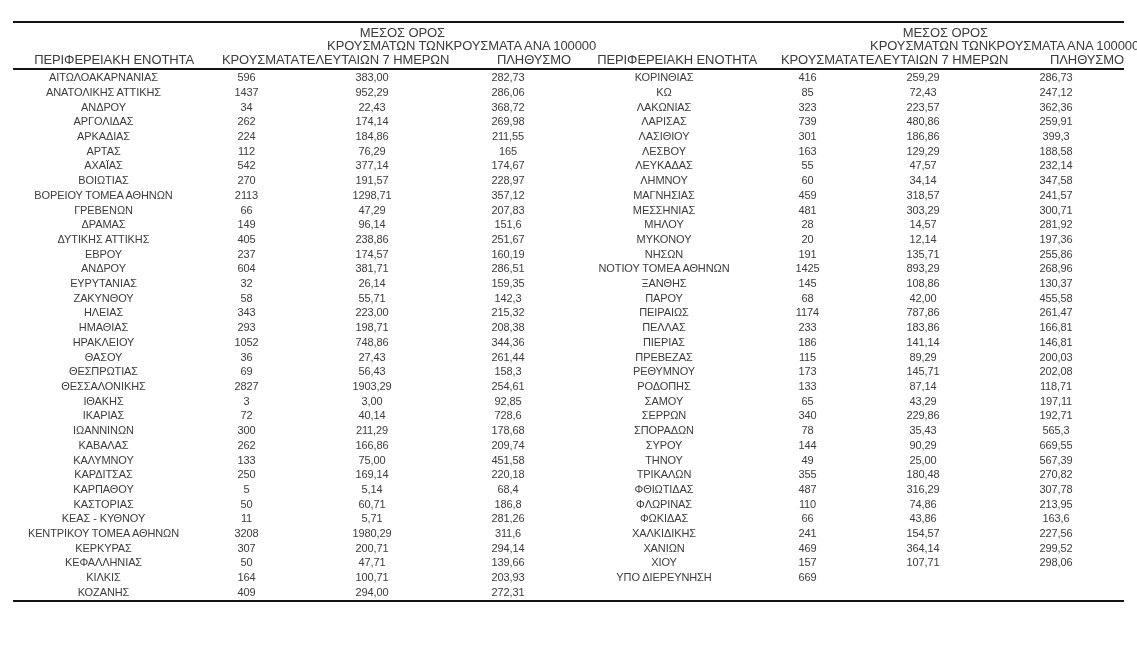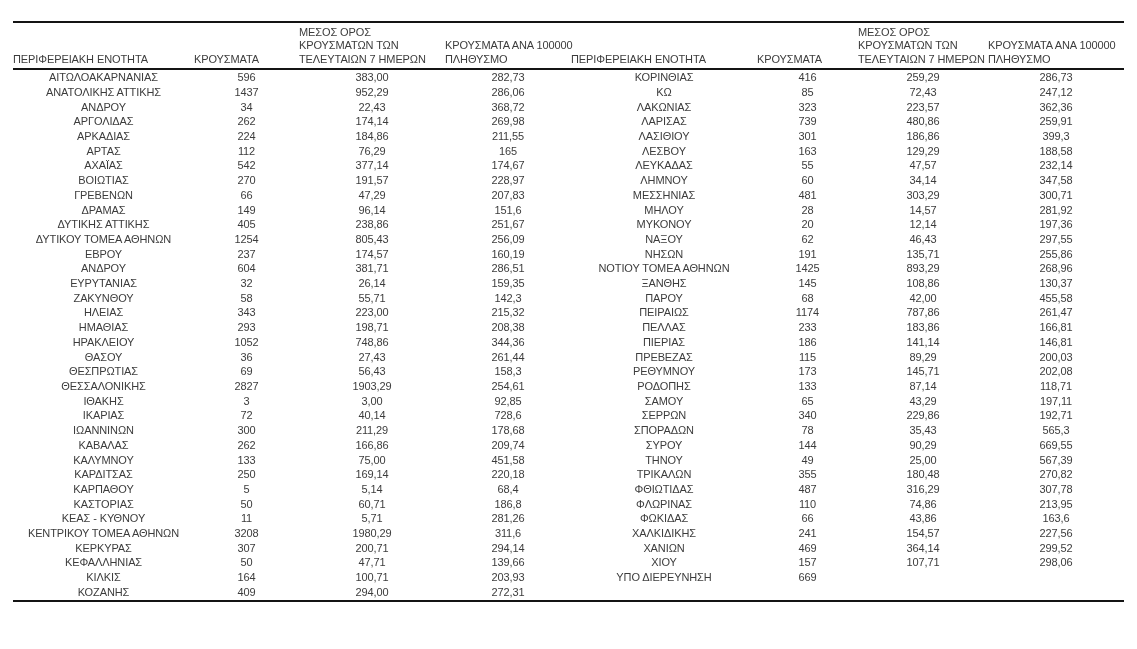--- a/index.html
+++ b/index.html
@@ -26,25 +26,25 @@
     border-collapse: collapse;
     table-layout: fixed;
     border-top: 2px solid #141414;
     border-bottom: 2px solid #141414;
     color: #3c3c3c;
   }
   table.covid-table thead th {
     border-bottom: 2px solid #141414;
     vertical-align: bottom;
     font-weight: normal;
-    font-size: 11px;
+    font-size: 13px;
     letter-spacing: -0.1px;
     line-height: 13.4px;
     padding: 3px 0 2px 0;
-    text-align: left;
+    text-align: right;
     white-space: nowrap;
     overflow: visible;
     margin-top: 28px;
   }
   table.covid-table thead th .hline {
     white-space: nowrap;
   }
   table.covid-table tbody td {
     font-size: 11px;
     letter-spacing: -0.1px;
@@ -181,20 +181,30 @@
             <td>ΒΟΙΩΤΙΑΣ</td>
             <td>270</td>
             <td>191,57</td>
             <td>228,97</td>
             <td>ΛΗΜΝΟΥ</td>
             <td>60</td>
             <td>34,14</td>
             <td>347,58</td>
           </tr>
           <tr>
+            <td>ΒΟΡΕΙΟΥ ΤΟΜΕΑ ΑΘΗΝΩΝ</td>
+            <td>2113</td>
+            <td>1298,71</td>
+            <td>357,12</td>
+            <td>ΜΑΓΝΗΣΙΑΣ</td>
+            <td>459</td>
+            <td>318,57</td>
+            <td>241,57</td>
+          </tr>
+          <tr>
             <td>ΓΡΕΒΕΝΩΝ</td>
             <td>66</td>
             <td>47,29</td>
             <td>207,83</td>
             <td>ΜΕΣΣΗΝΙΑΣ</td>
             <td>481</td>
             <td>303,29</td>
             <td>300,71</td>
           </tr>
           <tr>
@@ -211,30 +221,20 @@
             <td>ΔΥΤΙΚΗΣ ΑΤΤΙΚΗΣ</td>
             <td>405</td>
             <td>238,86</td>
             <td>251,67</td>
             <td>ΜΥΚΟΝΟΥ</td>
             <td>20</td>
             <td>12,14</td>
             <td>197,36</td>
           </tr>
           <tr>
-            <td>ΔΥΤΙΚΟΥ ΤΟΜΕΑ ΑΘΗΝΩΝ</td>
-            <td>1254</td>
-            <td>805,43</td>
-            <td>256,09</td>
-            <td>ΝΑΞΟΥ</td>
-            <td>62</td>
-            <td>46,43</td>
-            <td>297,55</td>
-          </tr>
-          <tr>
             <td>ΕΒΡΟΥ</td>
             <td>237</td>
             <td>174,57</td>
             <td>160,19</td>
             <td>ΝΗΣΩΝ</td>
             <td>191</td>
             <td>135,71</td>
             <td>255,86</td>
           </tr>
           <tr>

